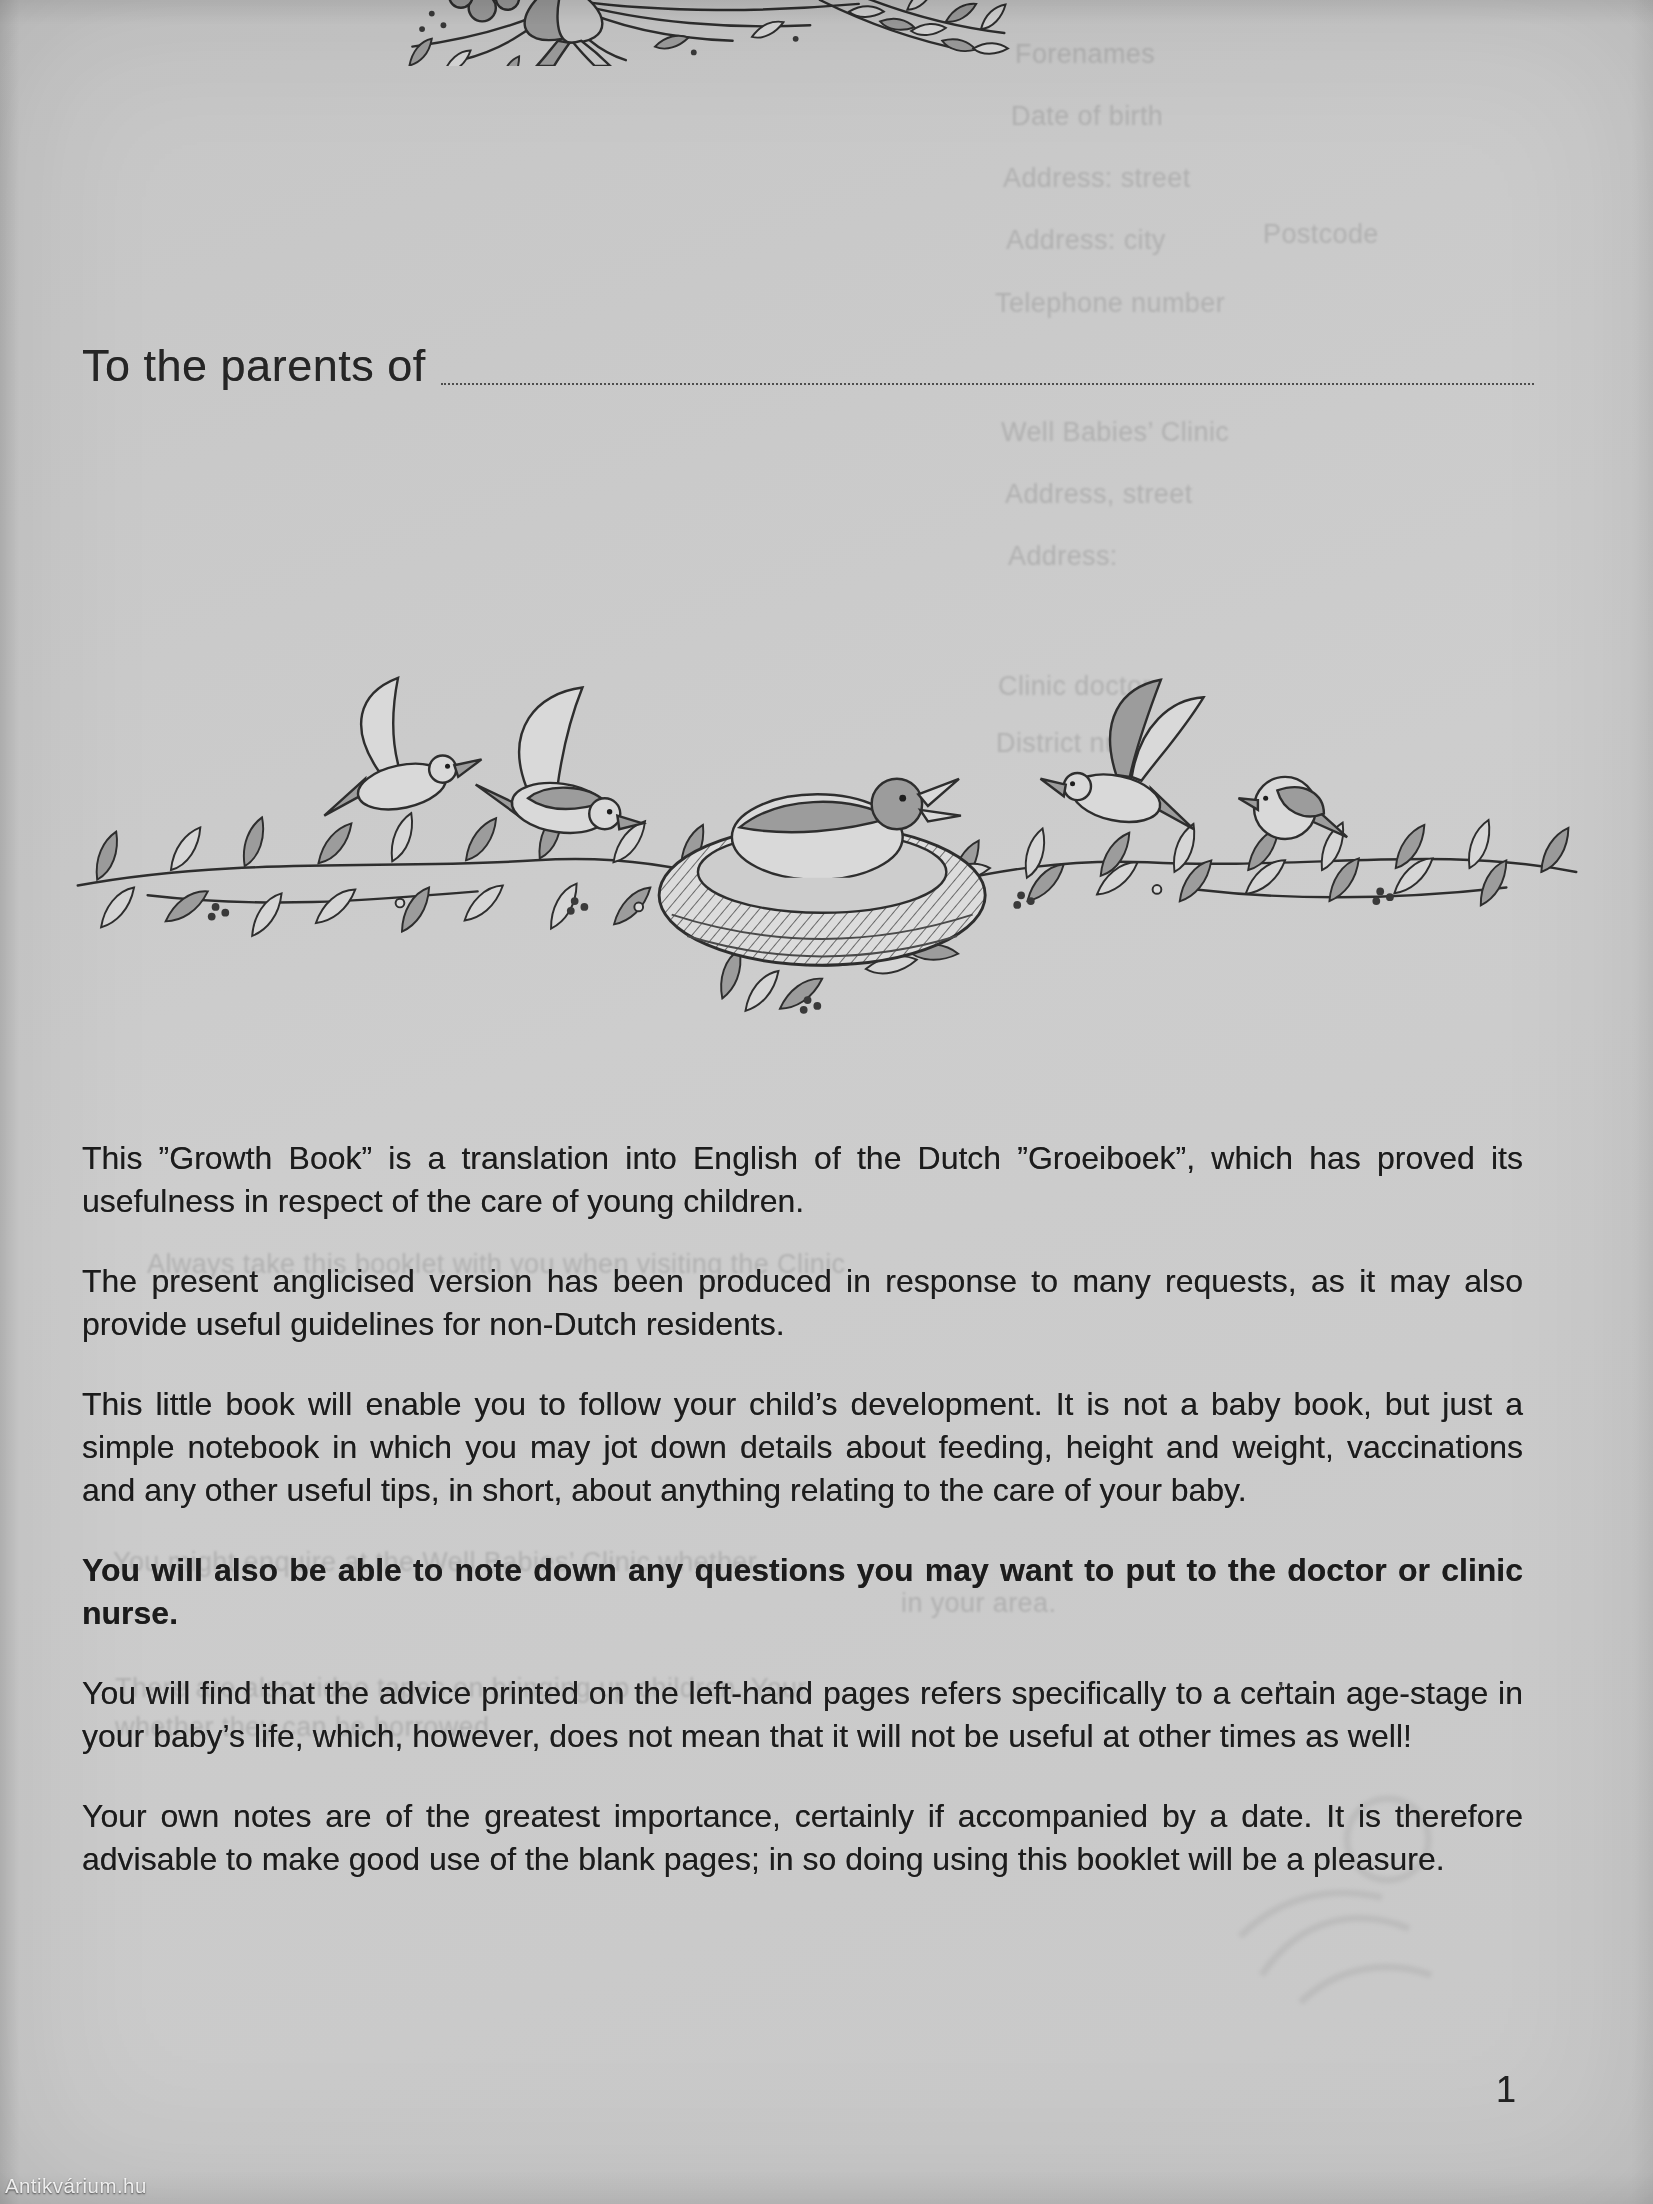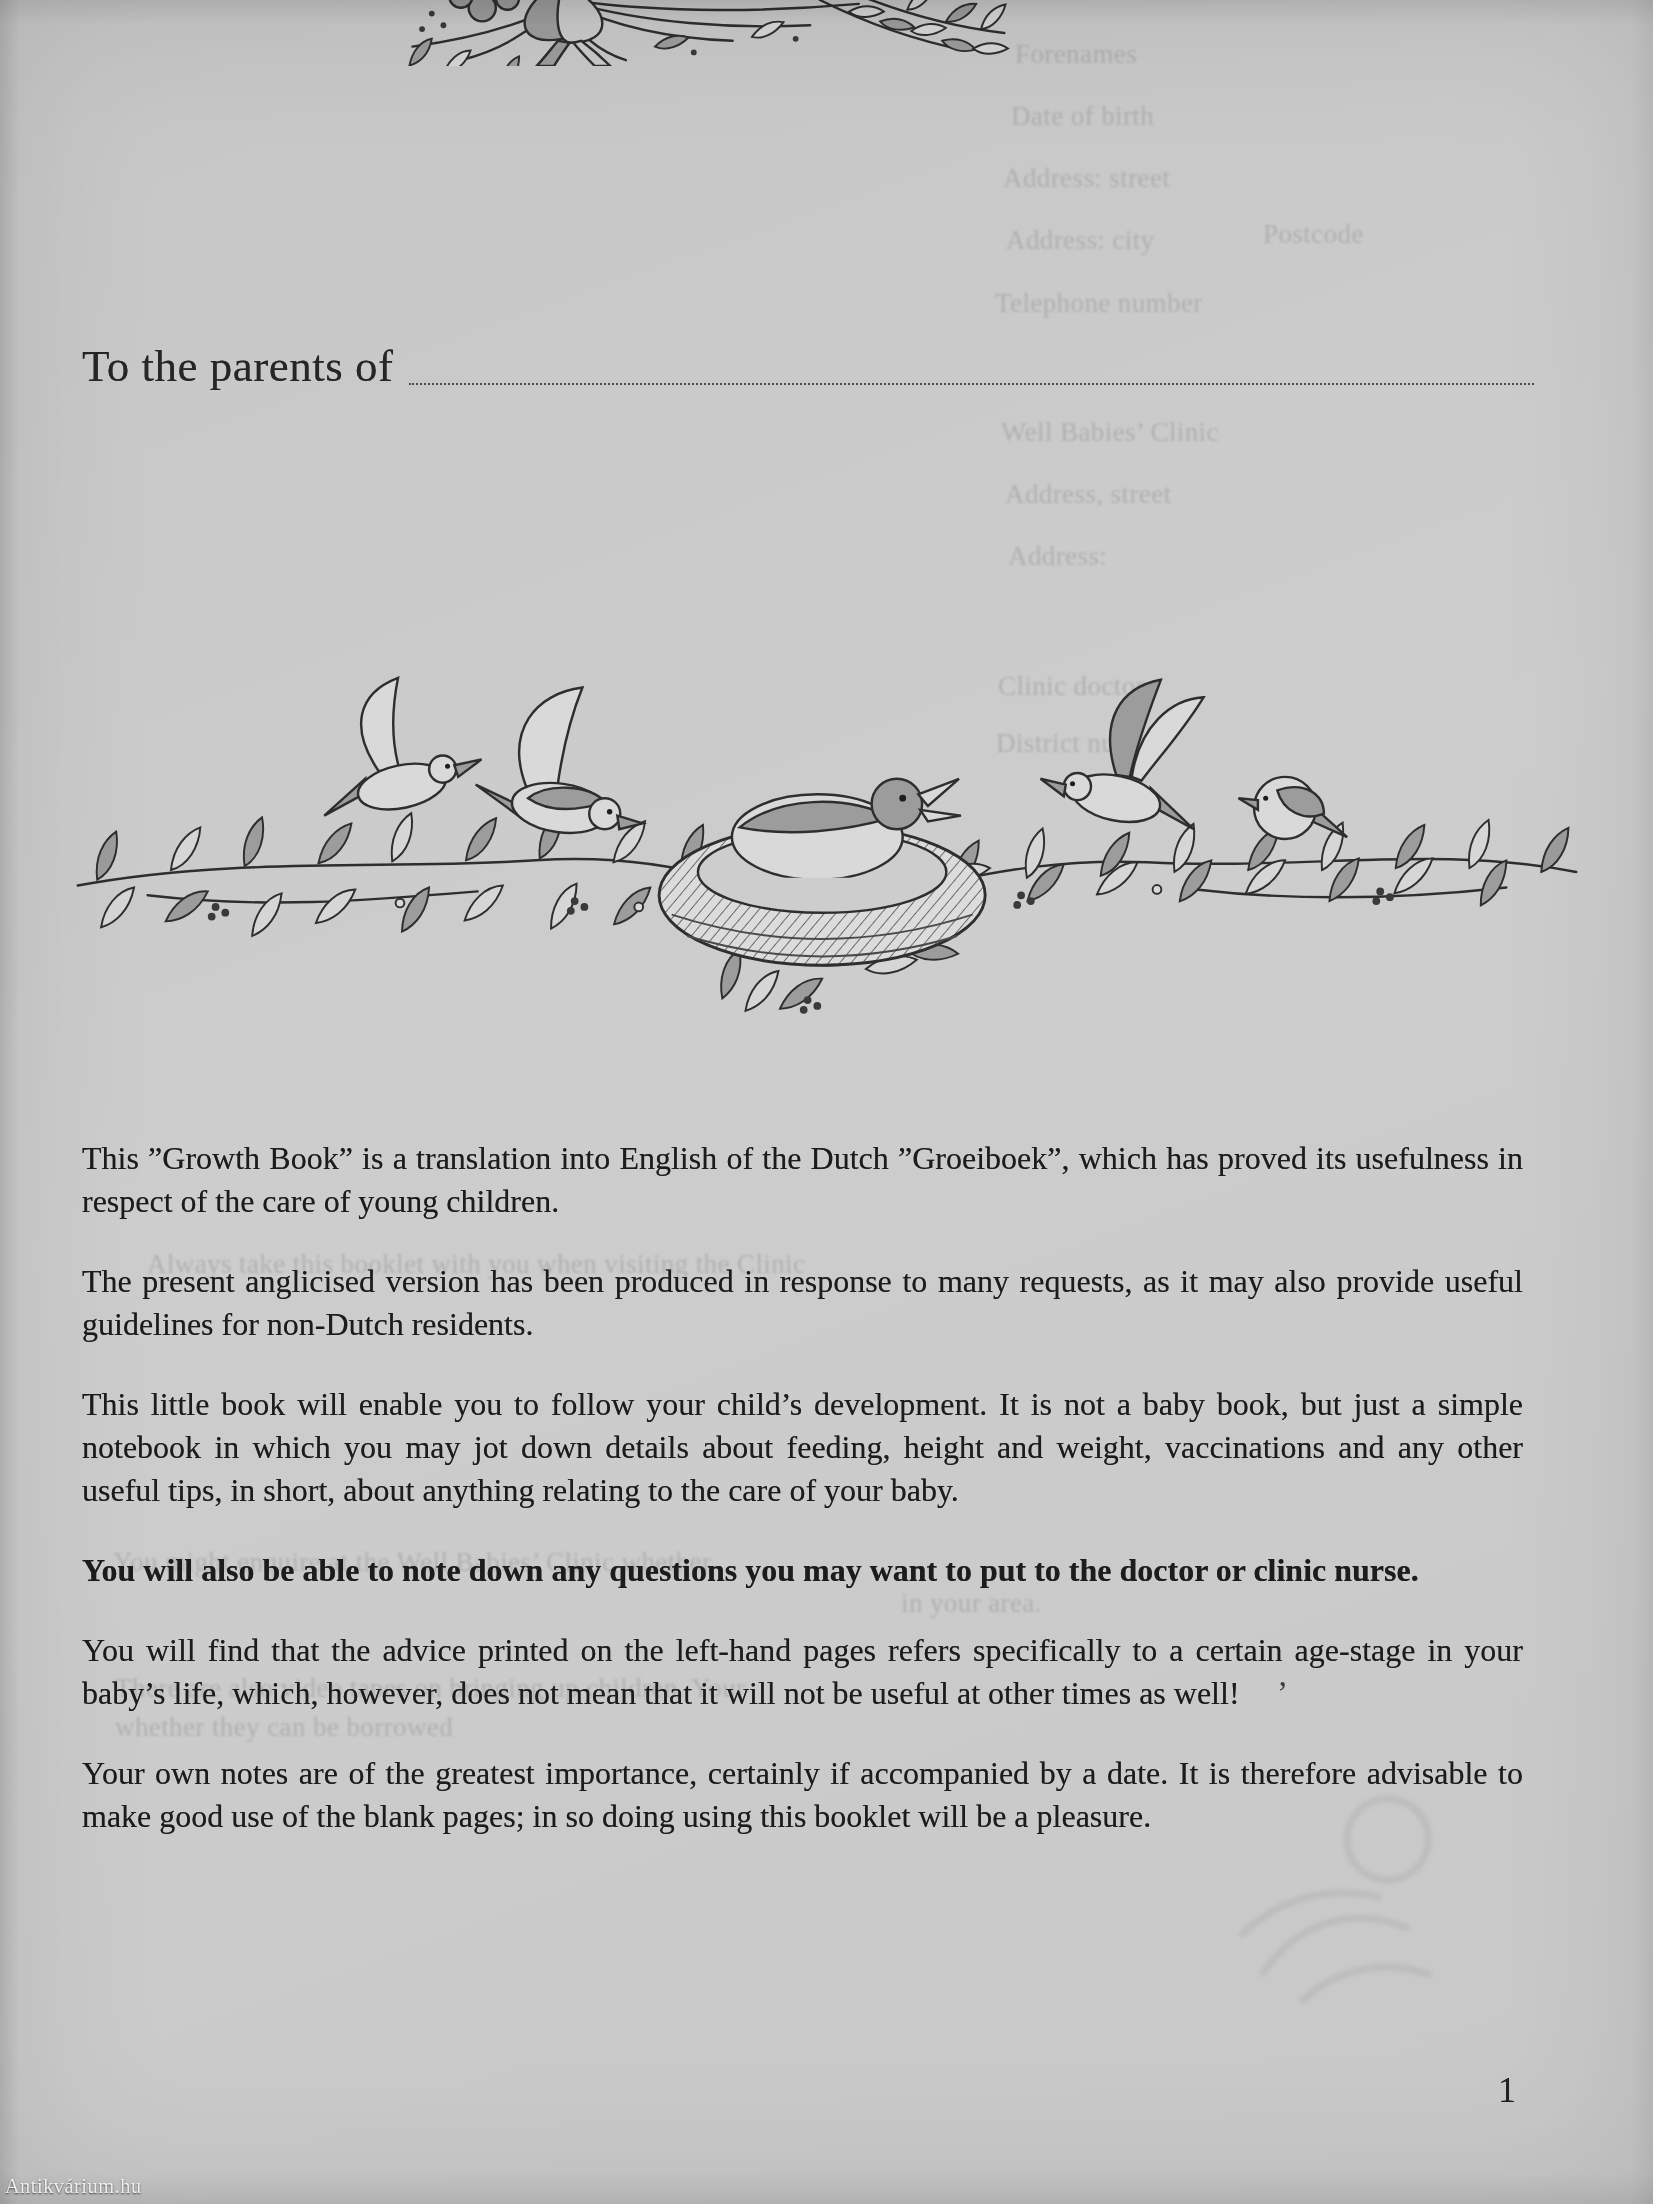--- a/index.html
+++ b/index.html
@@ -3,21 +3,21 @@
 <meta charset="utf-8">
 <style>
   html, body { margin: 0; padding: 0; background: #888; }
   .page {
     position: relative;
     width: 1654px;
     height: 2205px;
     margin: 0 auto;
     background: linear-gradient(160deg, #c6c6c6 0%, #cdcdcd 45%, #c8c8c8 100%);
     overflow: hidden;
-    font-family: Liberation Serif, serif;
+    font-family: Liberation Sans, sans-serif;
     color: #1d1d1d;
   }
   .page::before {
     content: "";
     position: absolute; inset: 0; pointer-events: none; z-index: 40;
     background:
       linear-gradient(90deg, rgba(0,0,0,0.10), rgba(0,0,0,0) 19.4px),
       linear-gradient(180deg, rgba(0,0,0,0.08), rgba(0,0,0,0) 25px),
       linear-gradient(0deg, rgba(0,0,0,0.07), rgba(0,0,0,0) 33px),
       linear-gradient(270deg, rgba(0,0,0,0.05), rgba(0,0,0,0) 23px);

